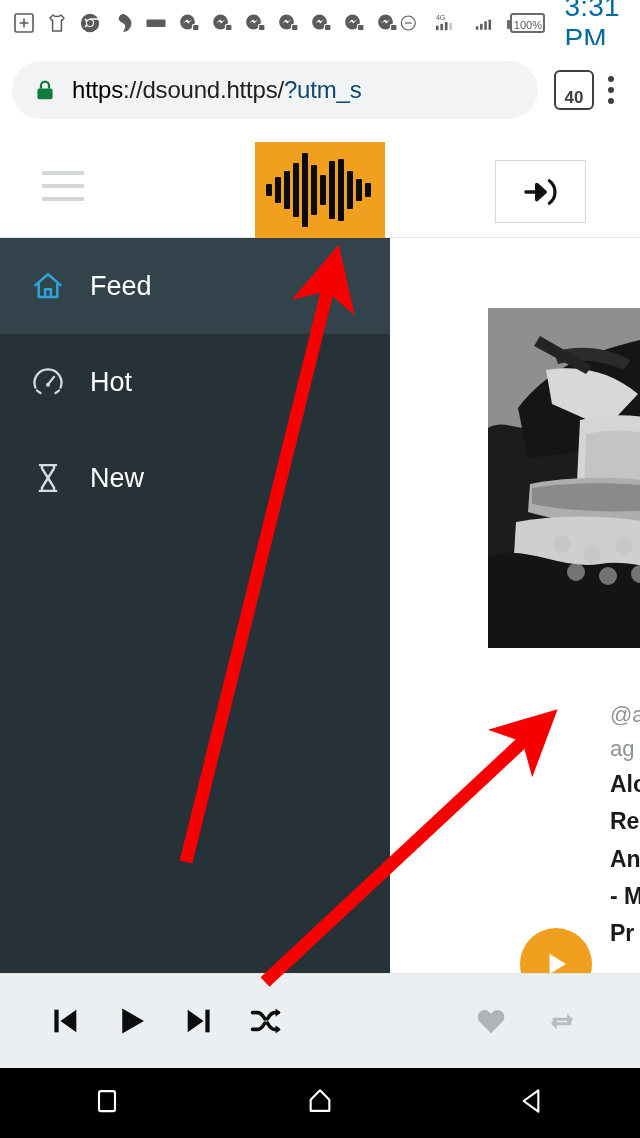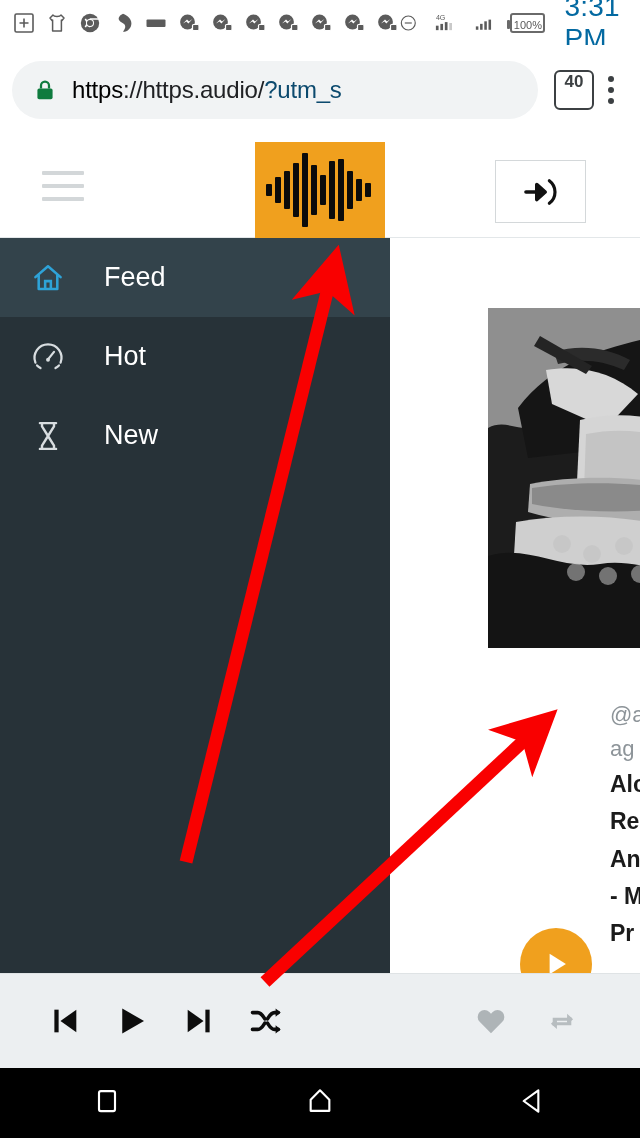--- a/index.html
+++ b/index.html
@@ -42,21 +42,21 @@
   }
   .urltext{
     font-size:24px; white-space:nowrap; overflow:hidden; margin-left:14px;
     letter-spacing:-0.2px;
   }
   .u-scheme{ color:#000000;margin-top:36px; }
   .u-host{ color:#202124; }
   .u-rest{ color:#0c4a6e; }
   .tabcount{
     width:40px; height:40px; border:2.5px solid #3c4043; border-radius:6px;
-    display:flex; align-items:flex-start; justify-content:center;
+    display:flex; align-items:flex-end; justify-content:center;
     font-size:17px; font-weight:bold; color:#3c4043; margin-left:16px;
   }
   .kebab{ width:34px; display:flex; flex-direction:column; align-items:center; gap:5px;}
   .kebab i{ width:6px; height:6px; border-radius:50%; background:#3c4043; display:block;}
 
   
   .pagehead{
     position:absolute; left:0; top:135px; width:640px; height:103px;
     background:#ffffff; border-bottom:1px solid #e3e7e9;
   }
@@ -74,21 +74,21 @@
     border:1px solid #d4d8da; background:#fff;
     display:flex; align-items:center; justify-content:center;
   }
 
   
   .sidebar{
     position:absolute; left:0; top:238px; width:390px; height:735px;
     background:#273238;
   }
   .navitem{
-    height:79px; display:flex; align-items:center; padding-left:28px; gap:36px;
+    height:96px; display:flex; align-items:center; padding-left:28px; gap:22px;
     color:#ffffff; font-size:27px; cursor:pointer;
   }
   .navitem.active{ background:#33434b; }
   .navicon{ width:40px; height:40px; display:flex; align-items:center; justify-content:center;}
 
   
   .content{
     position:absolute; left:390px; top:238px; width:250px; height:735px;
     background:#ffffff; overflow:hidden;
   }
@@ -216,21 +216,21 @@
   </div>
 </div>
 
 <div class="omnibar">
   <div class="urlpill">
     <svg width="26" height="30" viewBox="0 0 24 24">
       <rect x="5" y="10.5" width="14" height="10" rx="1.6" fill="#0f7b3e"></rect>
       <path d="M8.3 10.5V8a3.7 3.7 0 0 1 7.4 0v2.5" fill="none" stroke="#0f7b3e" stroke-width="2.1"></path>
     </svg>
     <div class="urltext">
-      <span class="u-scheme">https</span><span class="u-host">://https.audio/</span><span class="u-rest">?utm_s</span>
+      <span class="u-scheme">https</span><span class="u-host">://dsound.https/</span><span class="u-rest">?utm_s</span>
     </div>
   </div>
   <div class="tabcount">
     <span>40</span>
   </div>
   <div class="kebab">
     <i></i>
     <i></i>
     <i></i>
   </div>

